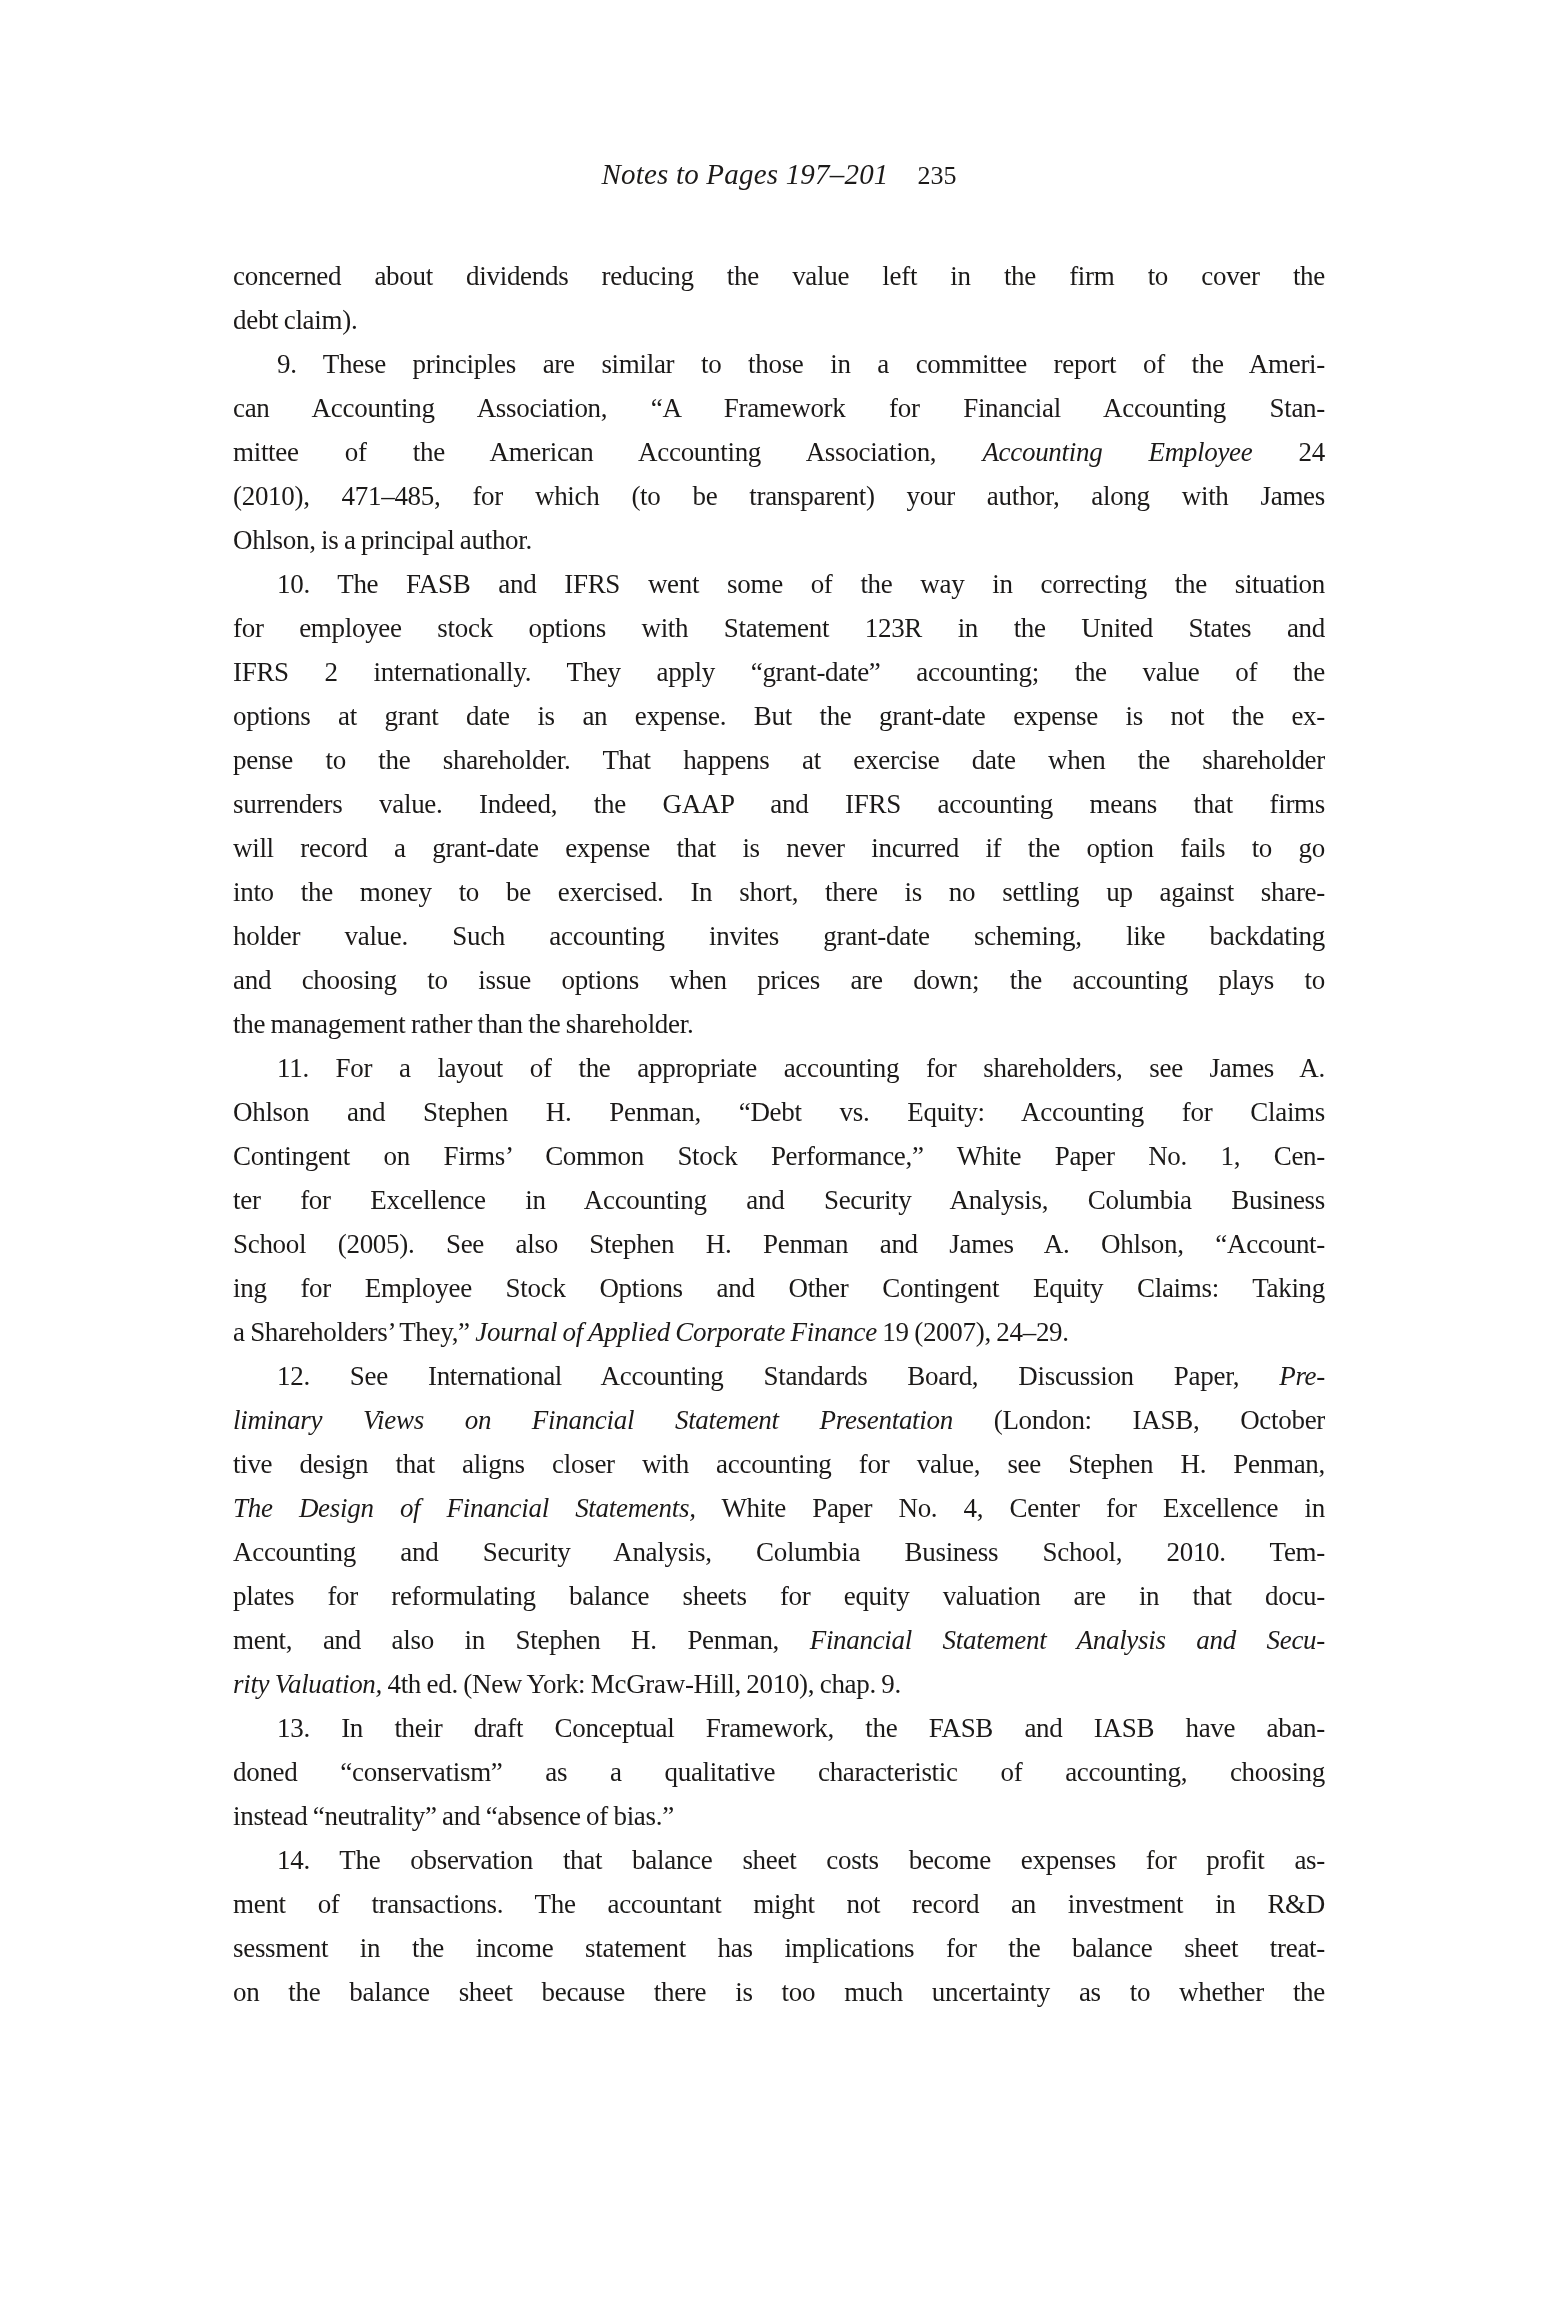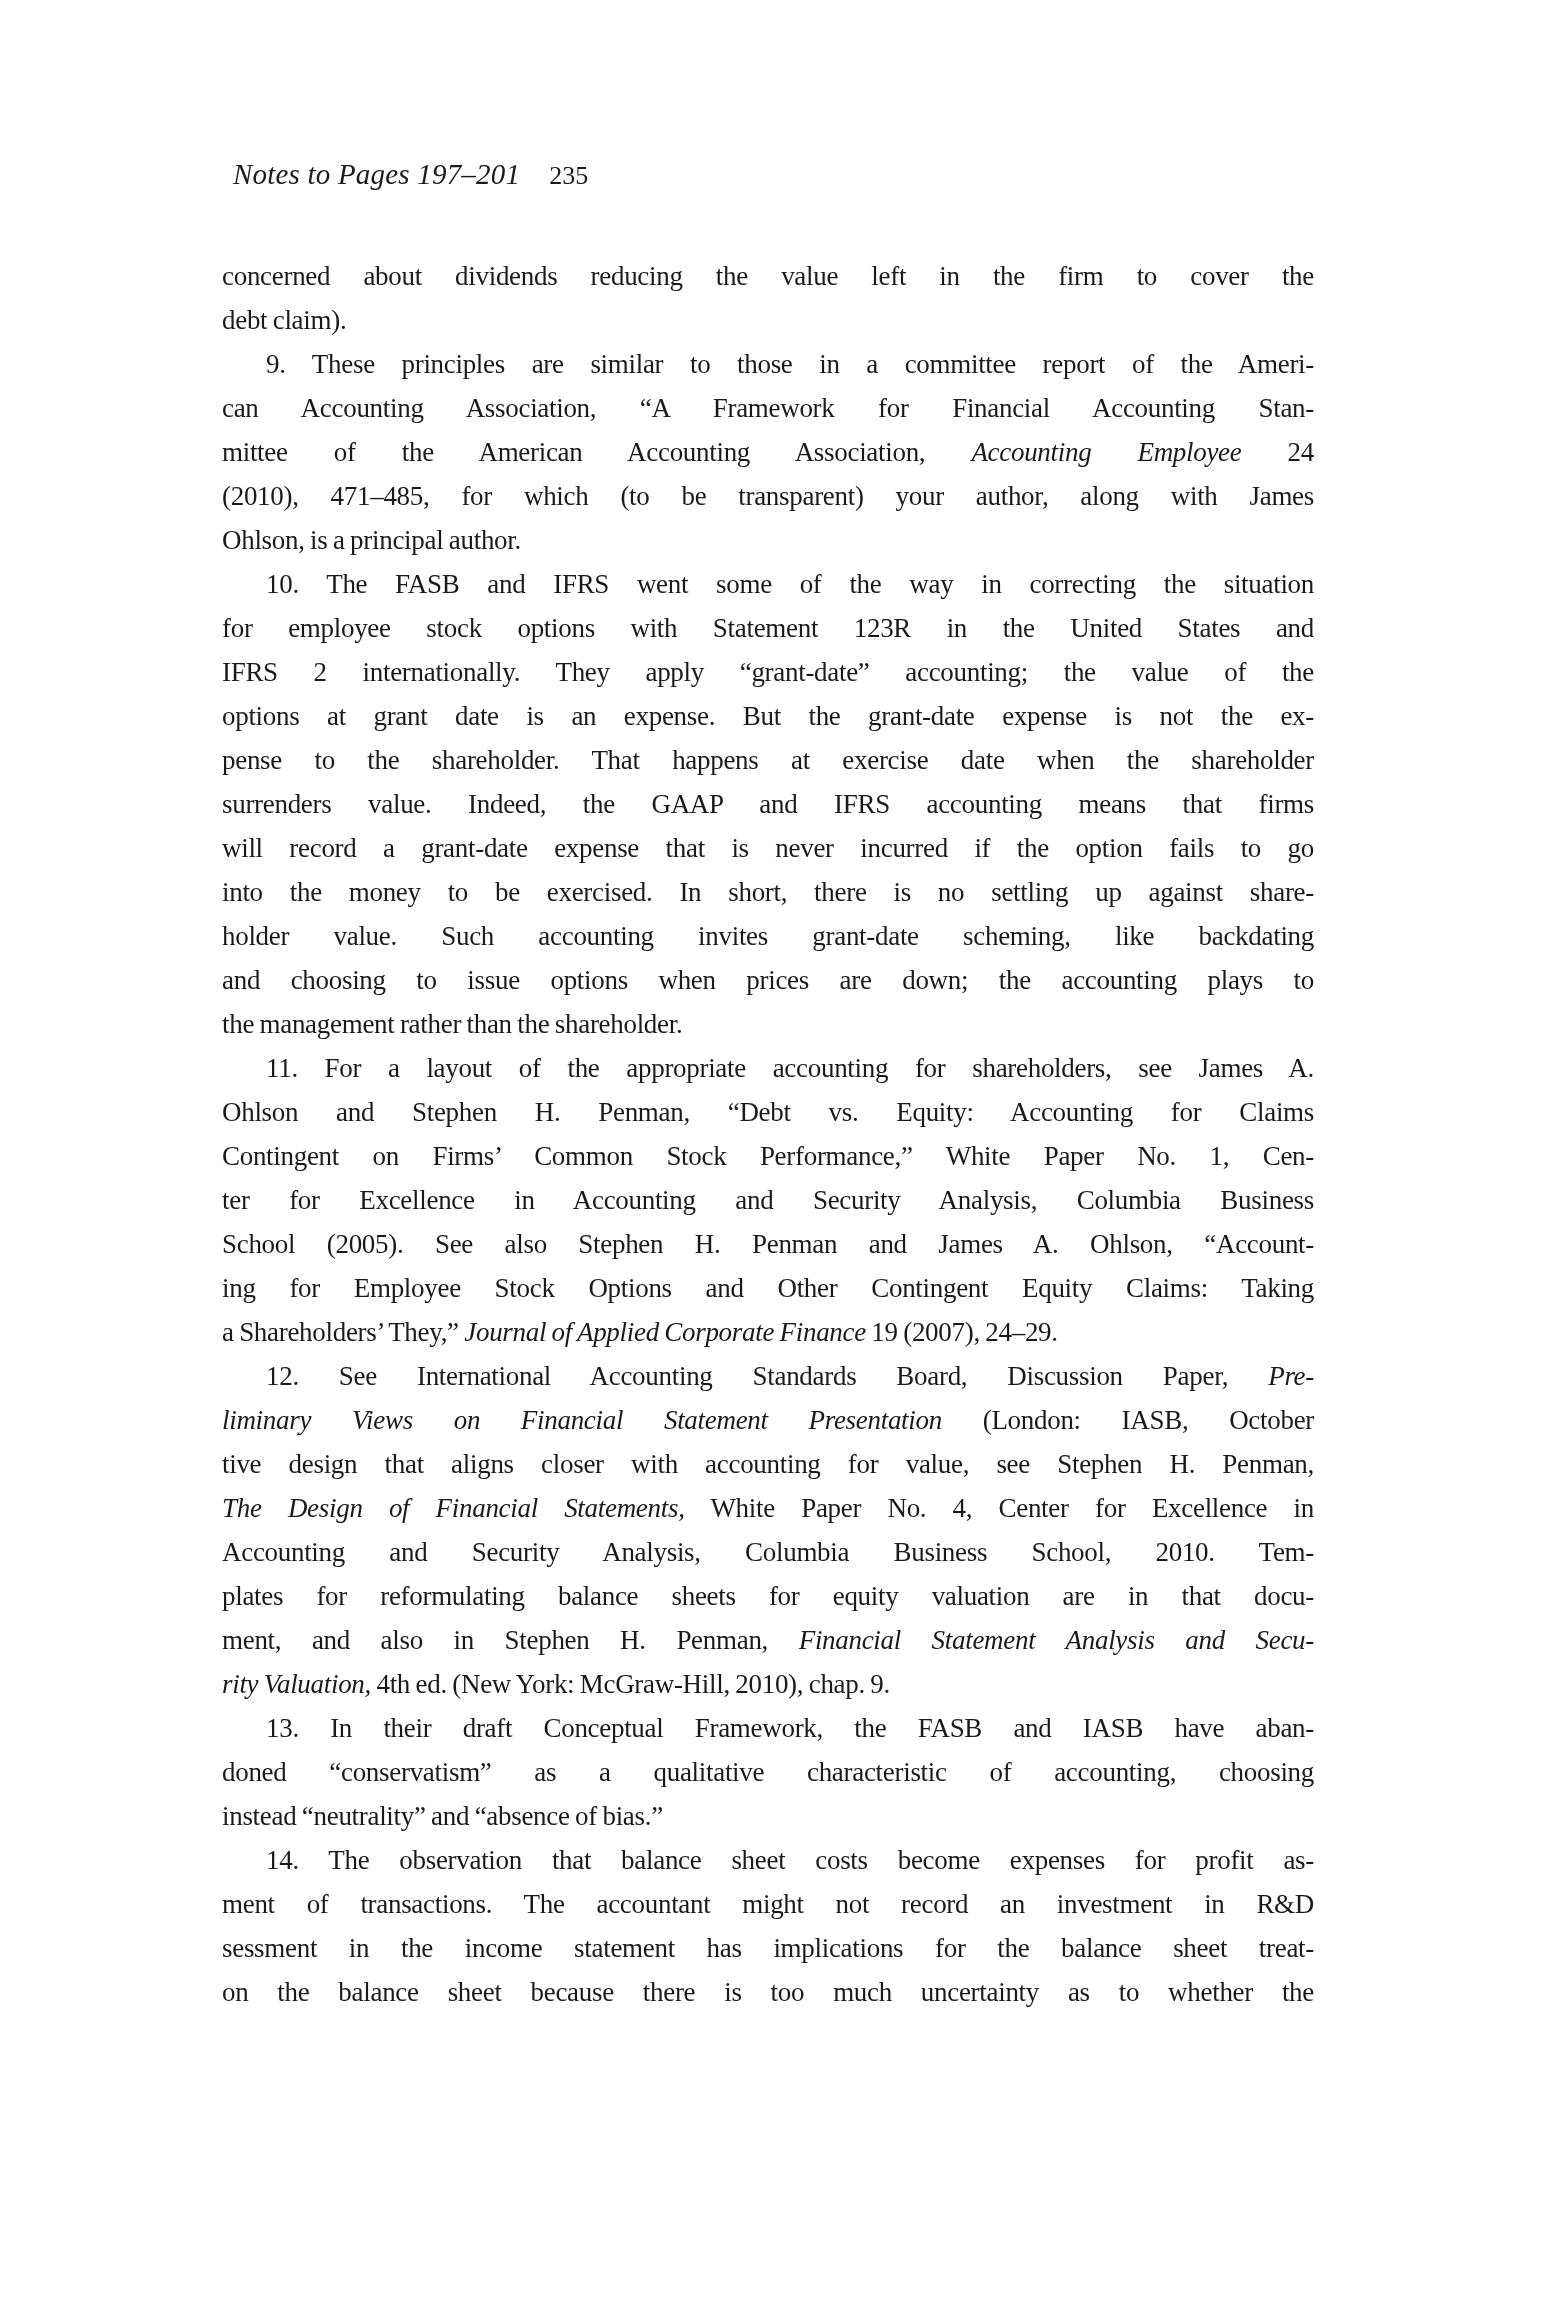--- a/index.html
+++ b/index.html
@@ -7,29 +7,29 @@
     position:relative;
     width:1565px;height:2317px;
     margin:0 auto;
     background:#ffffff;
     color:#1c1a19;
     font-family:"Liberation Serif","DejaVu Serif",serif;
   }
   .header{
     position:absolute;
     top:158px;left:233px;width:1092px;
-    text-align:left;
+    text-align:center;
     font-size:29px;
     white-space:nowrap;
   }
   .running-head{font-style:italic;letter-spacing:0.2px;}
   .folio{font-style:normal;font-size:26px;margin-left:29px;}
   .body-text{
     position:absolute;
-    top:254px;left:222px;width:1092px;
+    top:254px;left:233px;width:1092px;
     font-size:27px;
     line-height:44px;
     letter-spacing:-0.3px;
     word-spacing:-1px;
   }
   .line{
     text-align:justify;
     text-align-last:justify;
     -moz-text-align-last:justify;
   }

